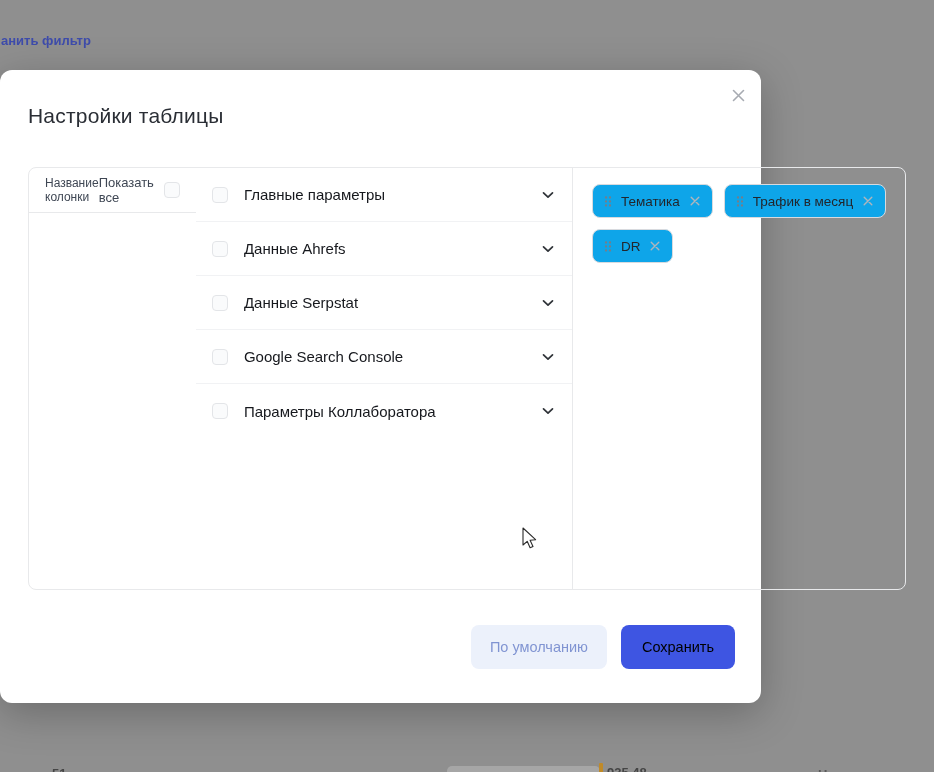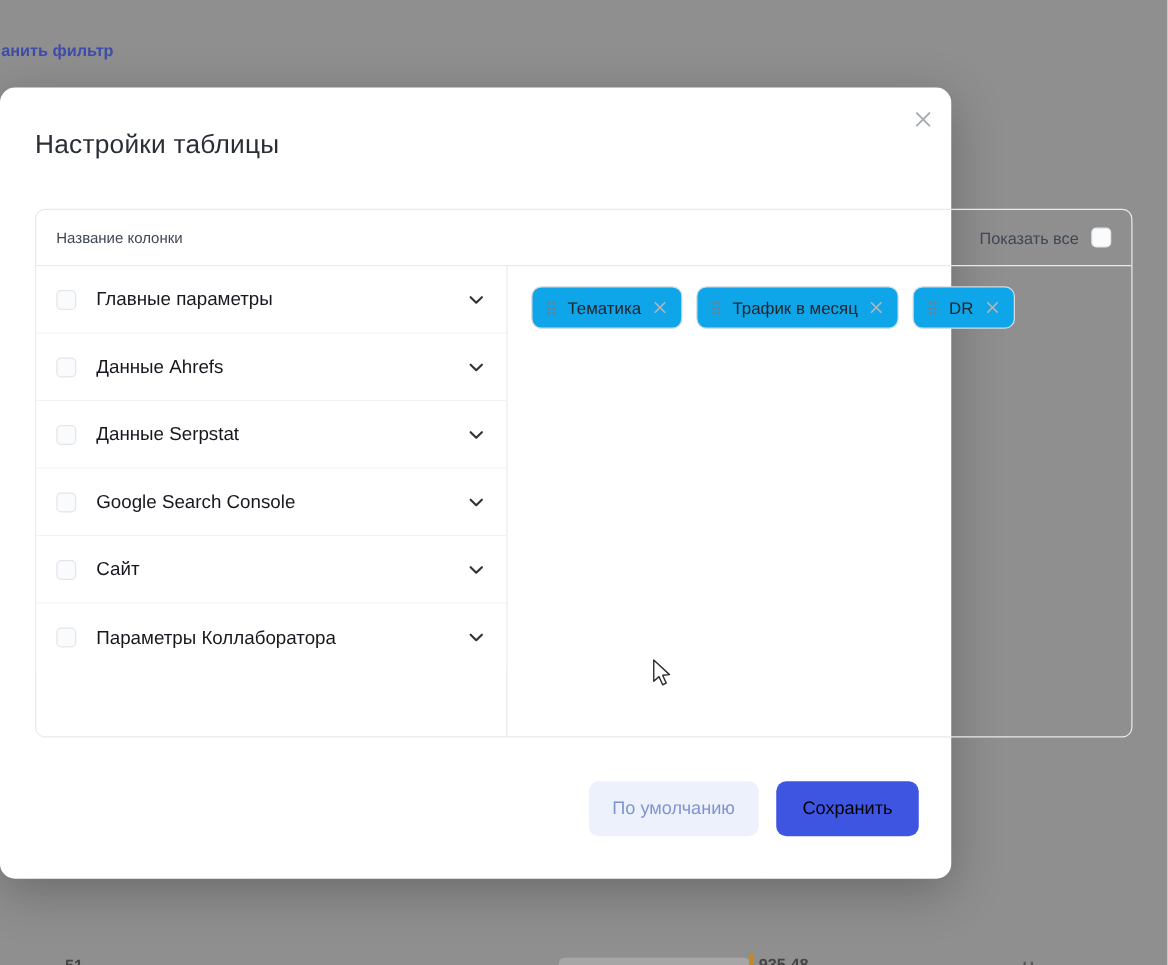--- a/index.html
+++ b/index.html
@@ -38,21 +38,21 @@
   }
   .modal-title {
     position:absolute; left:28px; top:34px;
     font-size:21px; font-weight:400; color:#2a2e35; letter-spacing:.2px;
   }
 
   
   .panel {
     position:absolute; left:28px; top:97px; width:878px; height:423px;
     border:1px solid #e8e9eb; border-radius:8px; overflow:hidden;
-    display:flex; flex-direction:column;
+    display:flex; flex-direction:row;
   }
   .panel-header {
     height:45px; flex:0 0 45px; border-bottom:1px solid #e8e9eb;
     display:flex; align-items:center; justify-content:space-between;
     padding:0 16px;
   }
   .panel-header-label { font-size:12px; color:#3f4754; }
   .show-all { display:flex; align-items:center; gap:10px; }
   .show-all-label { font-size:13px; color:#3f4754; }
   .checkbox {
@@ -183,31 +183,20 @@
               <span class="cat-label">Google Search Console</span>
               <span class="cat-spacer"></span>
 
               <span class="chev">
                 <svg width="16" height="16" viewBox="0 0 16 16">
                   <path d="M3.5 5.8 L8 10.2 L12.5 5.8" fill="none" stroke="#2f3338" stroke-width="1.7" stroke-linecap="round" stroke-linejoin="round"></path>
                 </svg>
               </span>
             </div>
 
-            <div class="cat-row">
-              <span class="checkbox"></span>
-              <span class="cat-label">Сайт</span>
-              <span class="cat-spacer"></span>
-
-              <span class="chev">
-                <svg width="16" height="16" viewBox="0 0 16 16">
-                  <path d="M3.5 5.8 L8 10.2 L12.5 5.8" fill="none" stroke="#2f3338" stroke-width="1.7" stroke-linecap="round" stroke-linejoin="round"></path>
-                </svg>
-              </span>
-            </div>
 
             <div class="cat-row">
               <span class="checkbox"></span>
               <span class="cat-label">Параметры Коллаборатора</span>
               <span class="cat-spacer"></span>
 
               <span class="chev">
                 <svg width="16" height="16" viewBox="0 0 16 16">
                   <path d="M3.5 5.8 L8 10.2 L12.5 5.8" fill="none" stroke="#2f3338" stroke-width="1.7" stroke-linecap="round" stroke-linejoin="round"></path>
                 </svg>

